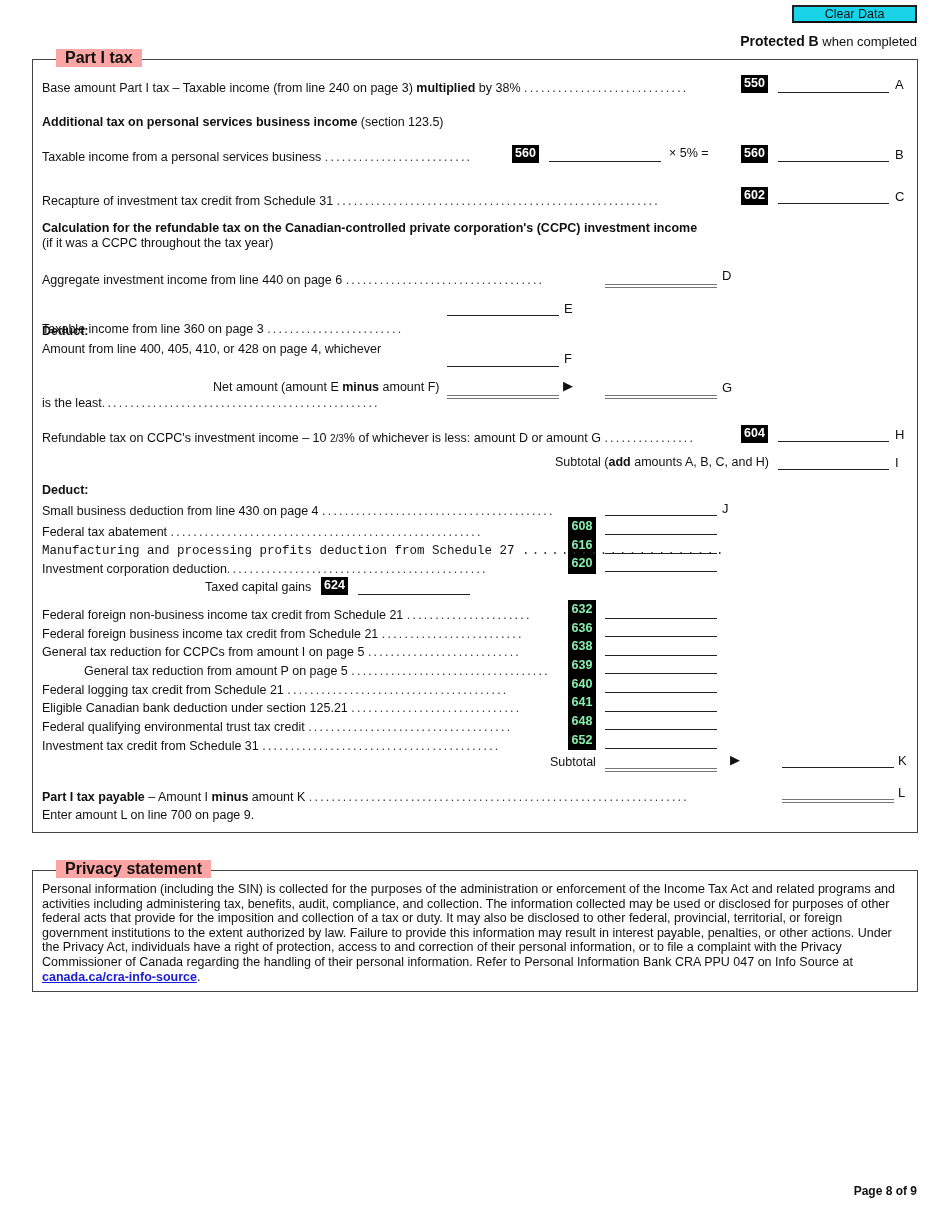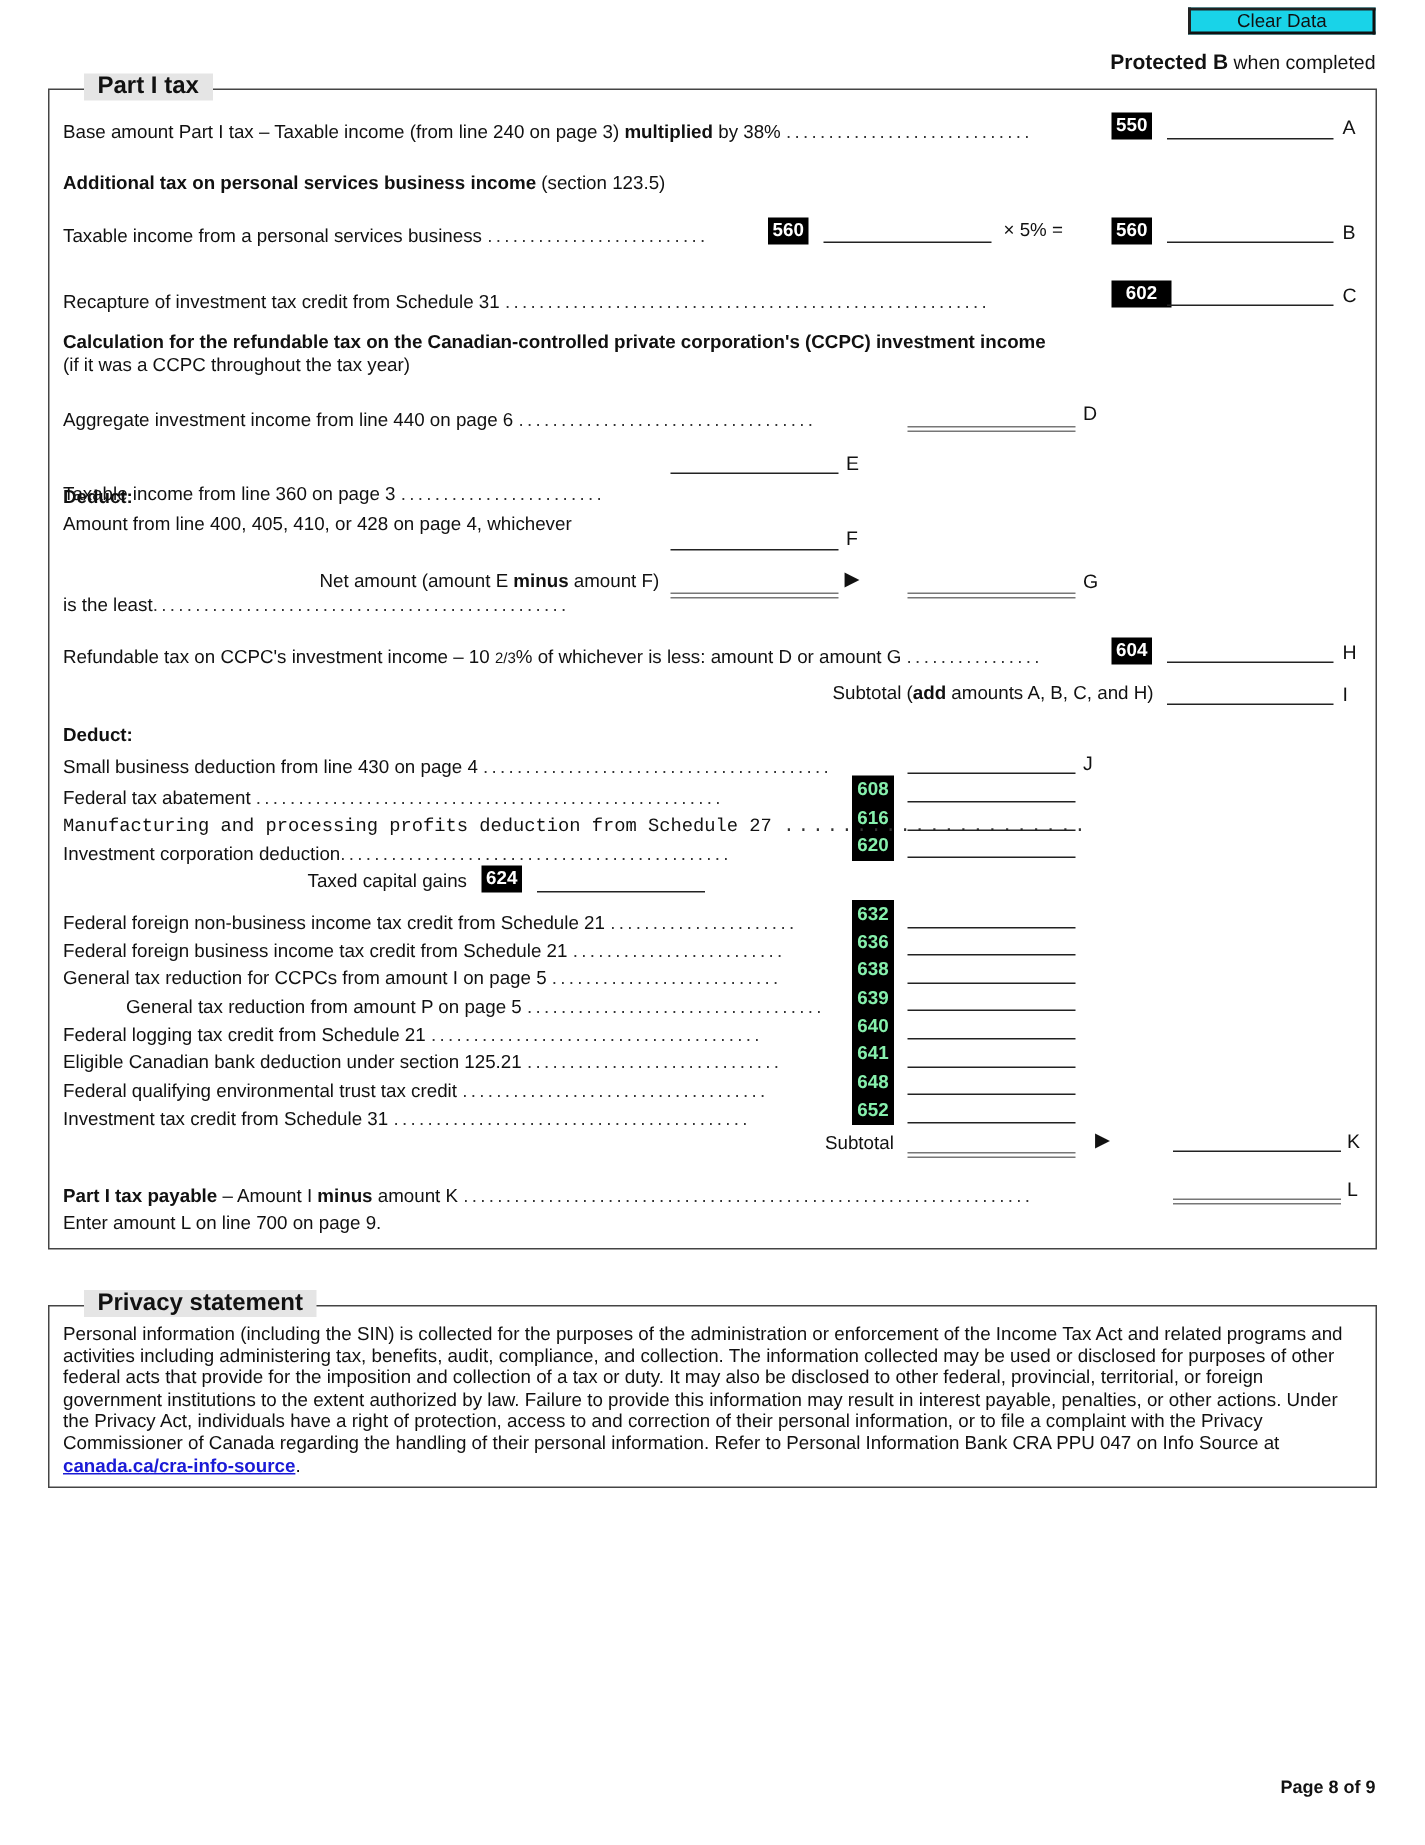--- a/index.html
+++ b/index.html
@@ -3,21 +3,21 @@
 <meta charset="utf-8">
 <style>
   * { box-sizing: border-box; margin: 0; padding: 0; }
   html, body { width: 950px; height: 1230px; background: #fff; }
   body { position: relative; font-family: "Liberation Sans", sans-serif; font-size: 12.5px; color: #111; overflow: hidden; }
   .abs { position: absolute; white-space: nowrap; }
   .clear-btn { position: absolute; left: 792px; top: 5px; width: 125px; height: 18px; background: #19d3e8; border: 2px solid #222; border-right-color: #111; border-bottom-color: #111; font-size: 12.5px; text-align: center; line-height: 14px; color: #111; cursor: pointer; font-family: "Liberation Sans", sans-serif; }
   .protected { position: absolute; right: 33px; top: 33px; font-size: 13px; }
   .protected b { font-size: 14px; }
   .section { position: absolute; left: 32px; width: 886px; border: 1px solid #444; border-top: 1px solid #444; }
-  .legend { position: absolute; background: #e5e5e5; font-weight: bold; font-size: 16px; padding: 0 9px; text-align: center; }
+  .legend { position: absolute; background: #fca5a5; font-weight: bold; font-size: 16px; padding: 0 9px; text-align: center; }
   .box { position: absolute; background: #000; color: #fff; font-weight: bold; font-size: 12.5px; text-align: center; line-height: 17px; height: 18px; }
   .fld { position: absolute; height: 1px; border-bottom: 1.5px solid #222; }
   .fld input { position: absolute; bottom: 1px; left: 0; width: 100%; height: 16px; border: none; background: transparent; font-family: "Liberation Sans", sans-serif; font-size: 12px; text-align: right; }
   .fld.dbl { border-bottom: 4px double #777; }
   .letter { position: absolute; font-size: 13px; }
   .dots { letter-spacing: 2.2px; color: #333; }
   .arrow { position: absolute; font-size: 13px; }
   .privacy-text { position: absolute; left: 42px; top: 882px; width: 860px; font-size: 12.5px; line-height: 14.6px; white-space: normal; }
   .privacy-text a { color: #1a1ad6; font-weight: bold; text-decoration: underline; }
   .stack { position: absolute; left: 568px; width: 28px; background: #000; }
@@ -47,21 +47,21 @@
     <input value="" style="">
   </div>
 <div class="abs" style="left:669px; top:146px;">×  5%  =</div>
 <div class="box" style="left:741px; top:145px; width:27px;">560</div>
 <div class="fld" style="left:778px; top:161px; width:111px;">
     <input value="" style="">
   </div>
 <div class="letter" style="left:895px; top:147px;">B</div>
 
 <div class="abs" style="left:42px; top:194px;"><span>Recapture of investment tax credit from Schedule 31</span> <span class="dots">.........................................................</span></div>
-<div class="box" style="left:741px; top:187px; width:40px;">602</div>
+<div class="box" style="left:741px; top:187px; width:27px;">602</div>
 <div class="fld" style="left:778px; top:203px; width:111px;">
     <input value="" style="">
   </div>
 <div class="letter" style="left:895px; top:189px;">C</div>
 
 <div class="abs" style="left:42px; top:221px; font-weight:bold;">Calculation for the refundable tax on the Canadian-controlled private corporation's (CCPC) investment income</div>
 <div class="abs" style="left:42px; top:236px;">(if it was a CCPC throughout the tax year)</div>
 
 <div class="abs" style="left:42px; top:273px;"><span>Aggregate investment income from line 440 on page 6</span> <span class="dots">...................................</span></div>
 <div class="fld dbl" style="left:605px; top:284px; width:112px;">

